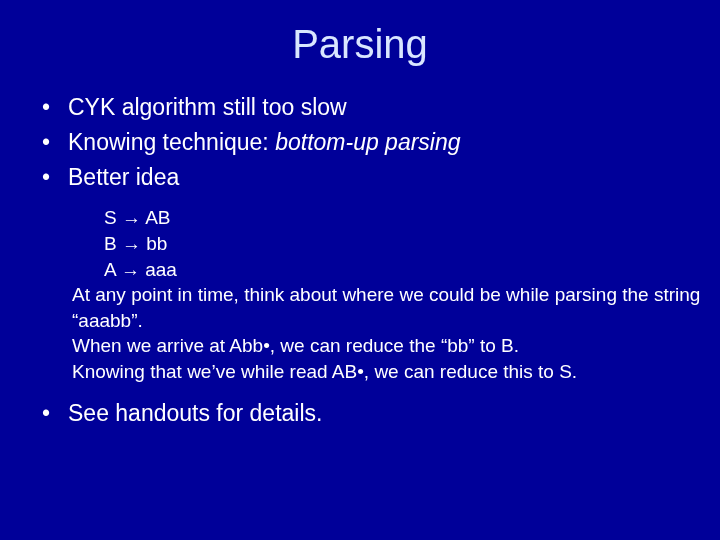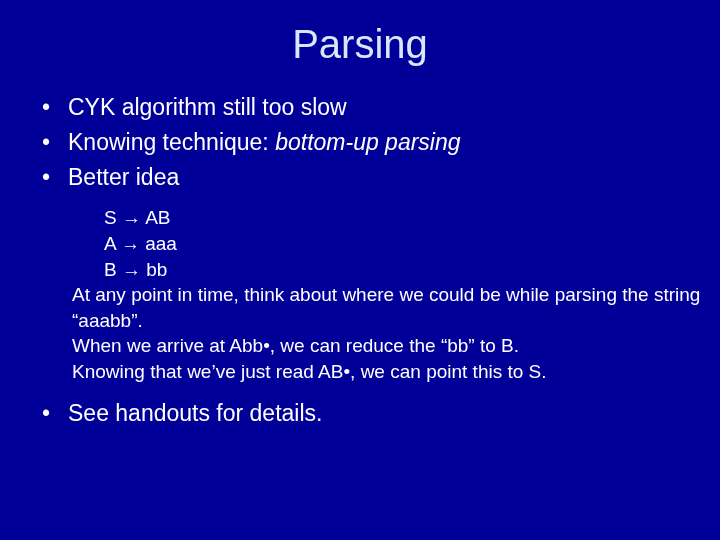--- a/index.html
+++ b/index.html
@@ -67,25 +67,25 @@
     <li>
       <span>Knowing technique:  </span><span class="italic">bottom-up parsing</span>
     </li>
     <li>
       <span>Better idea</span>
     </li>
   </ul>
 
   <div class="inner-block">
     <div class="rule">S → AB</div>
+    <div class="rule">B → bb</div>
     <div class="rule">A → aaa</div>
-    <div class="rule">B → bb</div>
     <div>At any point in time, think about where we could be while parsing the string “aaabb”.</div>
     <div>When we arrive at Abb•, we can reduce the “bb” to B.</div>
-    <div>Knowing that we’ve just read AB•, we can point this to S.</div>
+    <div>Knowing that we’ve while read AB•, we can reduce this to S.</div>
   </div>
 
   <ul class="outer">
     <li>
       <span>See handouts for details.</span>
     </li>
   </ul>
 </div>
 
 </body></html>

